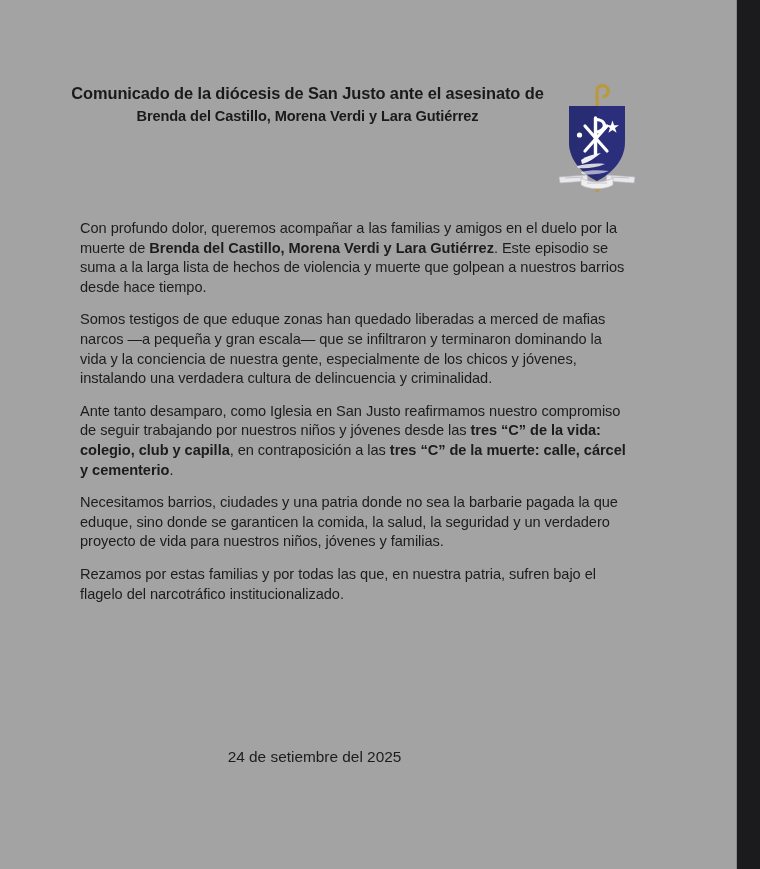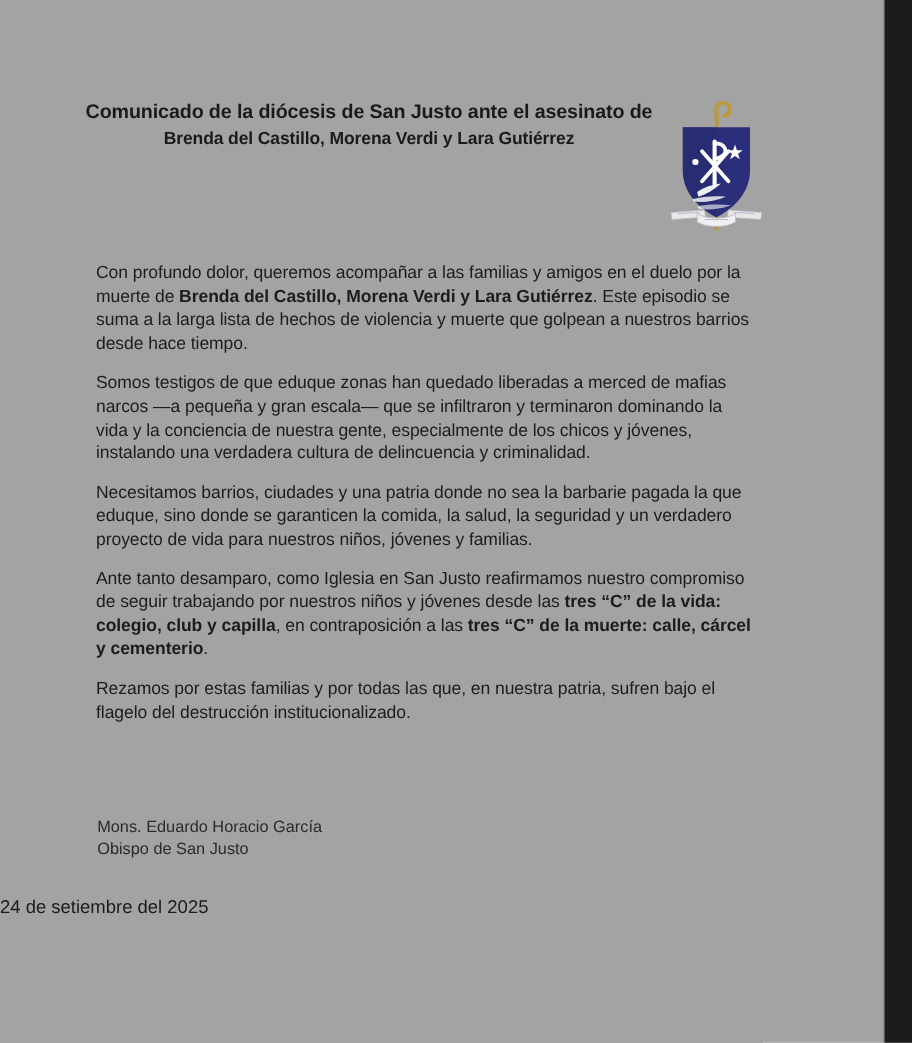--- a/index.html
+++ b/index.html
@@ -112,21 +112,21 @@
     font-size: 13.6px;
     line-height: 18.5px;
   }
 
   
   .date-line {
     position: absolute;
     left: 0;
     top: 748px;
     width: 629px;
-    text-align: left;
+    text-align: center;
     color: #1c1c1c;
     font-size: 15.4px;
     font-weight: normal;
   }
 </style>
 </head>
 <body>
 
 <div class="page">
 
@@ -171,28 +171,24 @@
           <path d="M36 101 L56 101" stroke="#9aa0c4" stroke-width="0.55"></path>
         </g>
       </svg>
     </div>
 
   </div>
 
   <div class="body-copy" id="body-copy">
       <p><span>Con profundo dolor, queremos acompañar a las familias y amigos en el duelo por la muerte de </span><b>Brenda del Castillo, Morena Verdi y Lara Gutiérrez</b><span>. Este episodio se suma a la larga lista de hechos de violencia y muerte que golpean a nuestros barrios desde hace tiempo.</span></p>
       <p><span>Somos testigos de que eduque zonas han quedado liberadas a merced de mafias narcos —a pequeña y gran escala— que se infiltraron y terminaron dominando la vida y la conciencia de nuestra gente, especialmente de los chicos y jóvenes, instalando una verdadera cultura de delincuencia y criminalidad.</span></p>
+      <p><span>Ante tanto desamparo, como Iglesia en San Justo reafirmamos nuestro compromiso de seguir trabajando por nuestros niños y jóvenes desde las </span><b>tres “C” de la vida: colegio, club y capilla</b><span>, en contraposición a las </span><b>tres “C” de la muerte: calle, cárcel y cementerio</b><span>.</span></p>
       <p><span>Necesitamos barrios, ciudades y una patria donde no sea la barbarie pagada la que eduque, sino donde se garanticen la comida, la salud, la seguridad y un verdadero proyecto de vida para nuestros niños, jóvenes y familias.</span></p>
-      <p><span>Ante tanto desamparo, como Iglesia en San Justo reafirmamos nuestro compromiso de seguir trabajando por nuestros niños y jóvenes desde las </span><b>tres “C” de la vida: colegio, club y capilla</b><span>, en contraposición a las </span><b>tres “C” de la muerte: calle, cárcel y cementerio</b><span>.</span></p>
-      <p><span>Rezamos por estas familias y por todas las que, en nuestra patria, sufren bajo el flagelo del destrucción institucionalizado.</span></p>
+      <p><span>Rezamos por estas familias y por todas las que, en nuestra patria, sufren bajo el flagelo del narcotráfico institucionalizado.</span></p>
     </div>
 
-  <div class="signature">
-    <div>Mons.  Eduardo Horacio García</div>
-    <div>Obispo de San Justo</div>
-  </div>
 
   <div class="date-line">24 de setiembre del 2025</div>
 
 </div>
 
 <div class="right-band-edge"></div>
 <div class="right-band"></div>
 
 </body></html>

